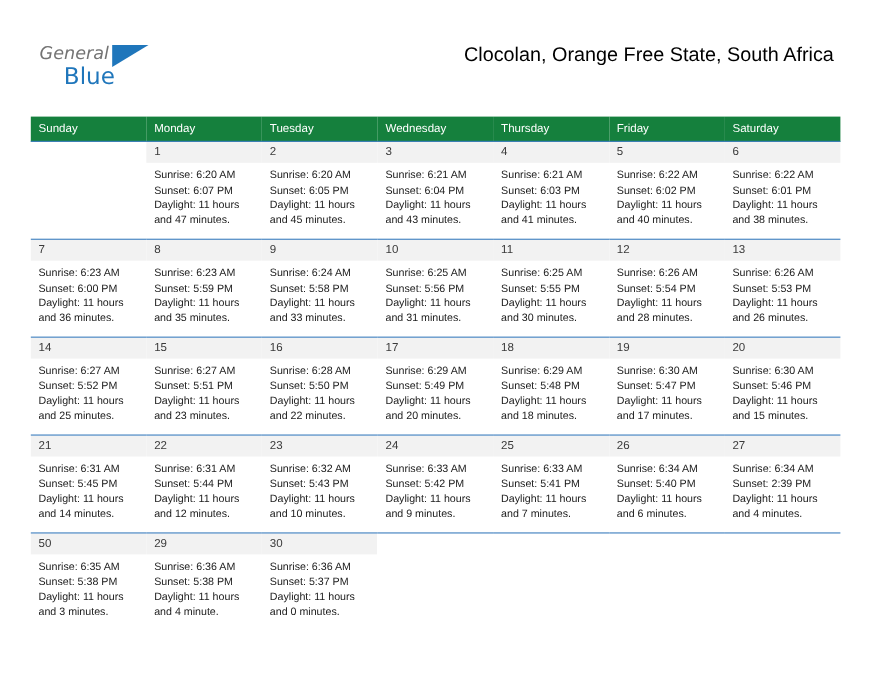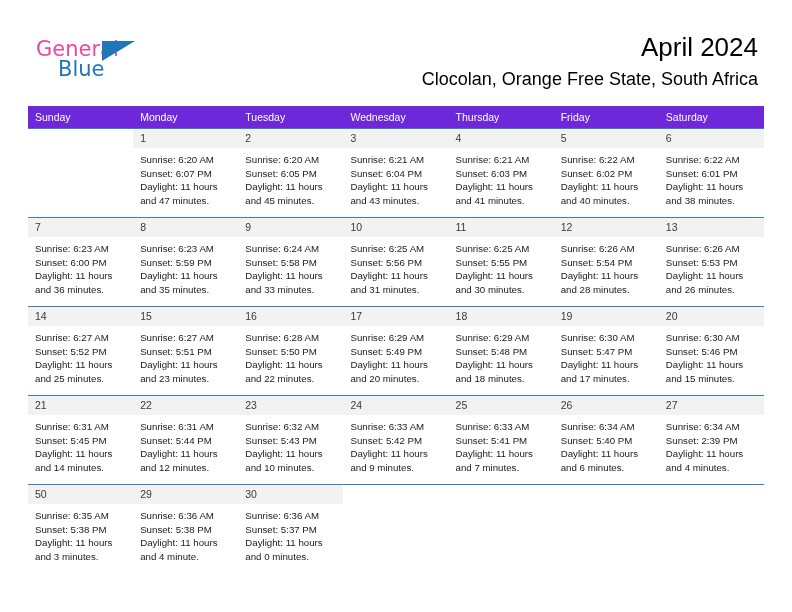--- a/index.html
+++ b/index.html
@@ -33,26 +33,27 @@
     position: absolute;
     left: 36px;
     top: 38px;
     width: 130px;
     height: 46px;
   }
   .logo-general {
     position: absolute;
     left: 0;
     top: 0;
-    font-size: 21px;
+    font-size: 16px;
     letter-spacing: 0px;
-    color: #ec4899;
+    color: #737373;
     font-family: "DejaVu Sans", sans-serif;
     font-weight: 400;
     line-height: 22px;
+    font-style: italic;
   }
   .logo-triangle {
     position: absolute;
     left: 66px;
     top: 3px;
     width: 0;
     height: 0;
     border-left: 33px solid #1f76bb;
     border-bottom: 20px solid transparent;
   }
@@ -93,21 +94,21 @@
   
   .calendar {
     position: absolute;
     left: 28px;
     top: 106px;
     width: 736px;
     border-collapse: collapse;
     table-layout: fixed;
   }
   .calendar th {
-    background: #6d28d9;
+    background: #15803d;
     color: #ffffff;
     font-size: 10.5px;
     font-weight: 400;
     text-align: left;
     padding: 5px 0 5px 7px;
     height: 10px;
     border: none;
   }
   .calendar td {
     vertical-align: top;
@@ -148,21 +149,20 @@
 
   <div class="header">
 
     <div class="logo">
       <span class="logo-general">General</span>
       <span class="logo-triangle"></span>
       <span class="logo-blue">Blue</span>
     </div>
 
     <div class="title-block">
-      <div class="cal-title">April 2024</div>
       <div class="cal-subtitle">Clocolan, Orange Free State, South Africa</div>
     </div>
 
   </div>
 
   <table class="calendar">
     <colgroup>
       <col style="width:14.2857%">
         <col style="width:14.2857%">
         <col style="width:14.2857%">

